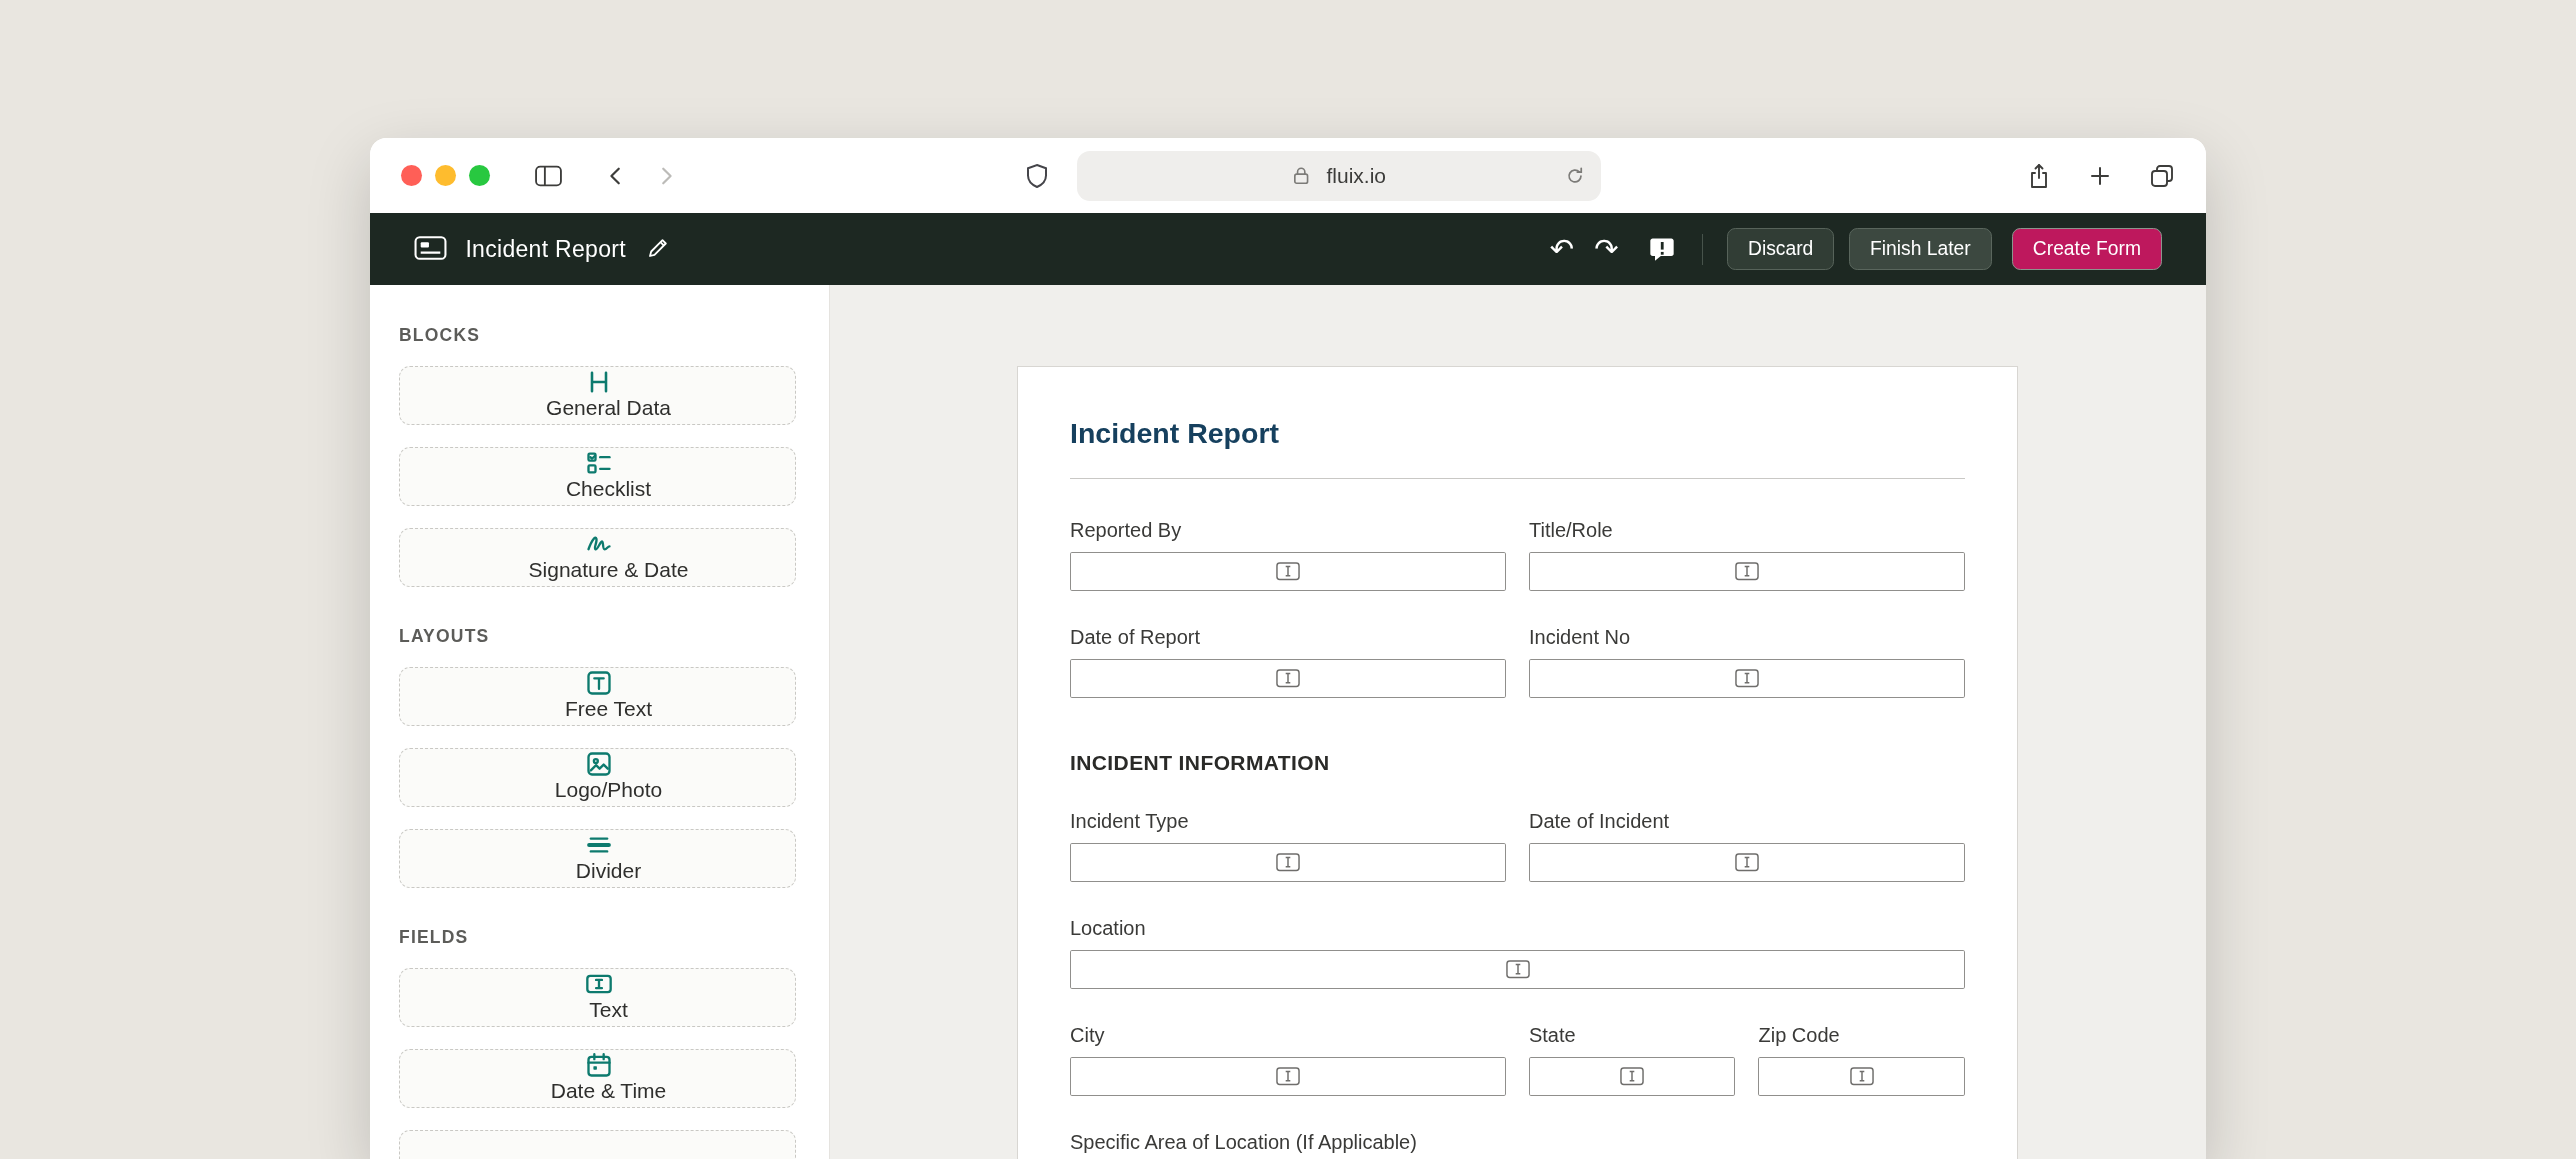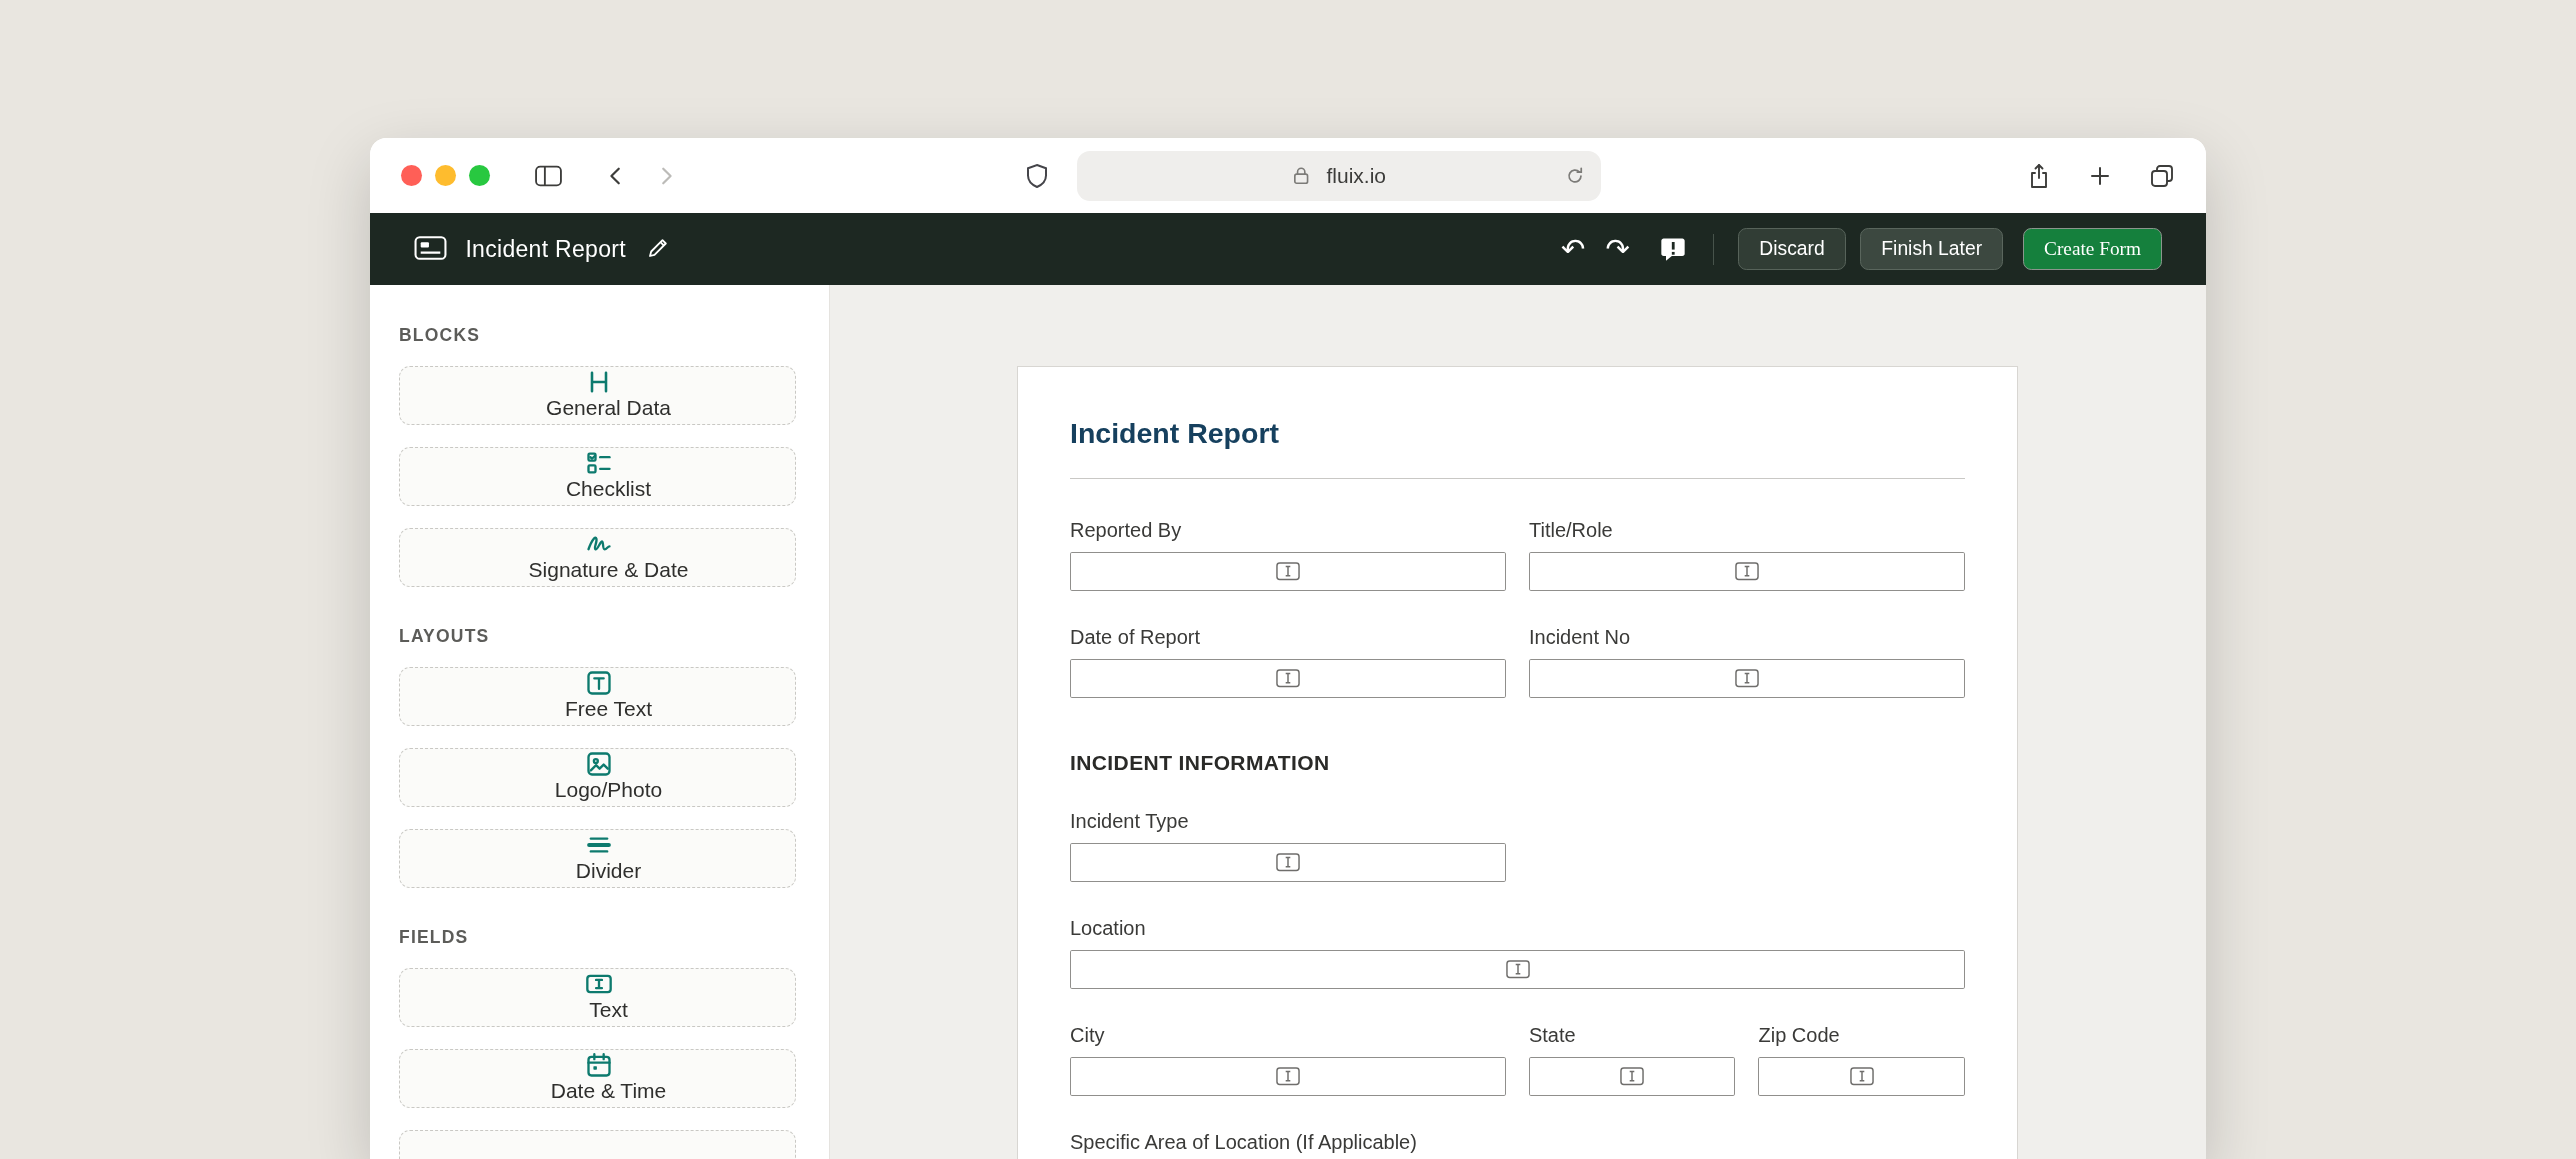--- a/index.html
+++ b/index.html
@@ -36,21 +36,21 @@
   .edit-pencil { margin-left:20px; }
   .hdr-right { margin-left:auto; display:flex; align-items:center; }
   .undo-redo { display:flex; align-items:center; gap:9.2px; color:#fff; }
   .uarr { font-size:29px; color:#ffffff; line-height:1; padding:0 5.5px; cursor:default; }
   .feedback { margin-left:24px; }
   .hdr-divider { width:0.9px; height:31px; background:#47534b; margin:0 24px 0 26px; }
   .hbtn { height:42px; border-radius:8.3px; color:#fff; font-size:19.3px; font-family:inherit;
     display:flex; align-items:center; padding:16px 20px; cursor:pointer; }
   .hbtn.discard { background:#313d35; border:0.9px solid #57635a; margin-right:14.7px; }
   .hbtn.finish { background:#3c4840; border:0.9px solid #5a665d; margin-right:20px; }
-  .hbtn.create { background:#15803d; border:0.9px solid #8b958d;font-family:Liberation Serif, serif; }
+  .hbtn.create { background:#be185d; border:0.9px solid #8b958d; }
 
   
   .content { display:flex; height:1128px; }
   .sidebar { width:460px; background:#ffffff; border-right:0.9px solid #e5e3df; padding:0 33px 0 29px; overflow:hidden; }
   .section-label { font-size:17.5px; font-weight:700; letter-spacing:1.2px; color:#5c5c59; margin:39px 0 20px; }
   .section-label.first { margin-top:40px; }
   .block-item { height:59px; border:0.9px dashed #c9c8c4; border-radius:11px; background:#fbfbf9;
     display:flex; align-items:center; padding-left:22px; margin-bottom:22px; cursor:grab;flex-direction:column; }
   .block-item .bicon { width:29px; height:29px; display:flex; align-items:center; justify-content:center; margin-right:18.4px; }
   .block-item .blabel { font-size:21px; color:#2f2f2d; }
@@ -328,20 +328,29 @@
             <div class="frow grid2">
               <div>
                 <div class="field-label">Incident Type</div>
                 <div class="tinput">
                   <svg width="24" height="18.4" viewBox="0 0 26 20" fill="none" stroke="#6f6e6c" stroke-width="1.6">
                     <rect x="1" y="1" width="24" height="18" rx="3"></rect>
                       <path d="M13 5v10M10.5 5h5M10.5 15h5"></path>
                   </svg>
                 </div>
               </div>
+              <div>
+                <div class="field-label">Date of Incident</div>
+                <div class="tinput">
+                  <svg width="24" height="18.4" viewBox="0 0 26 20" fill="none" stroke="#6f6e6c" stroke-width="1.6">
+                    <rect x="1" y="1" width="24" height="18" rx="3"></rect>
+                      <path d="M13 5v10M10.5 5h5M10.5 15h5"></path>
+                  </svg>
+                </div>
+              </div>
             </div>
 
             <div class="frow">
               <div class="field-label">Location</div>
               <div class="tinput">
                 <svg width="24" height="18.4" viewBox="0 0 26 20" fill="none" stroke="#6f6e6c" stroke-width="1.6">
                   <rect x="1" y="1" width="24" height="18" rx="3"></rect>
                     <path d="M13 5v10M10.5 5h5M10.5 15h5"></path>
                 </svg>
               </div>

